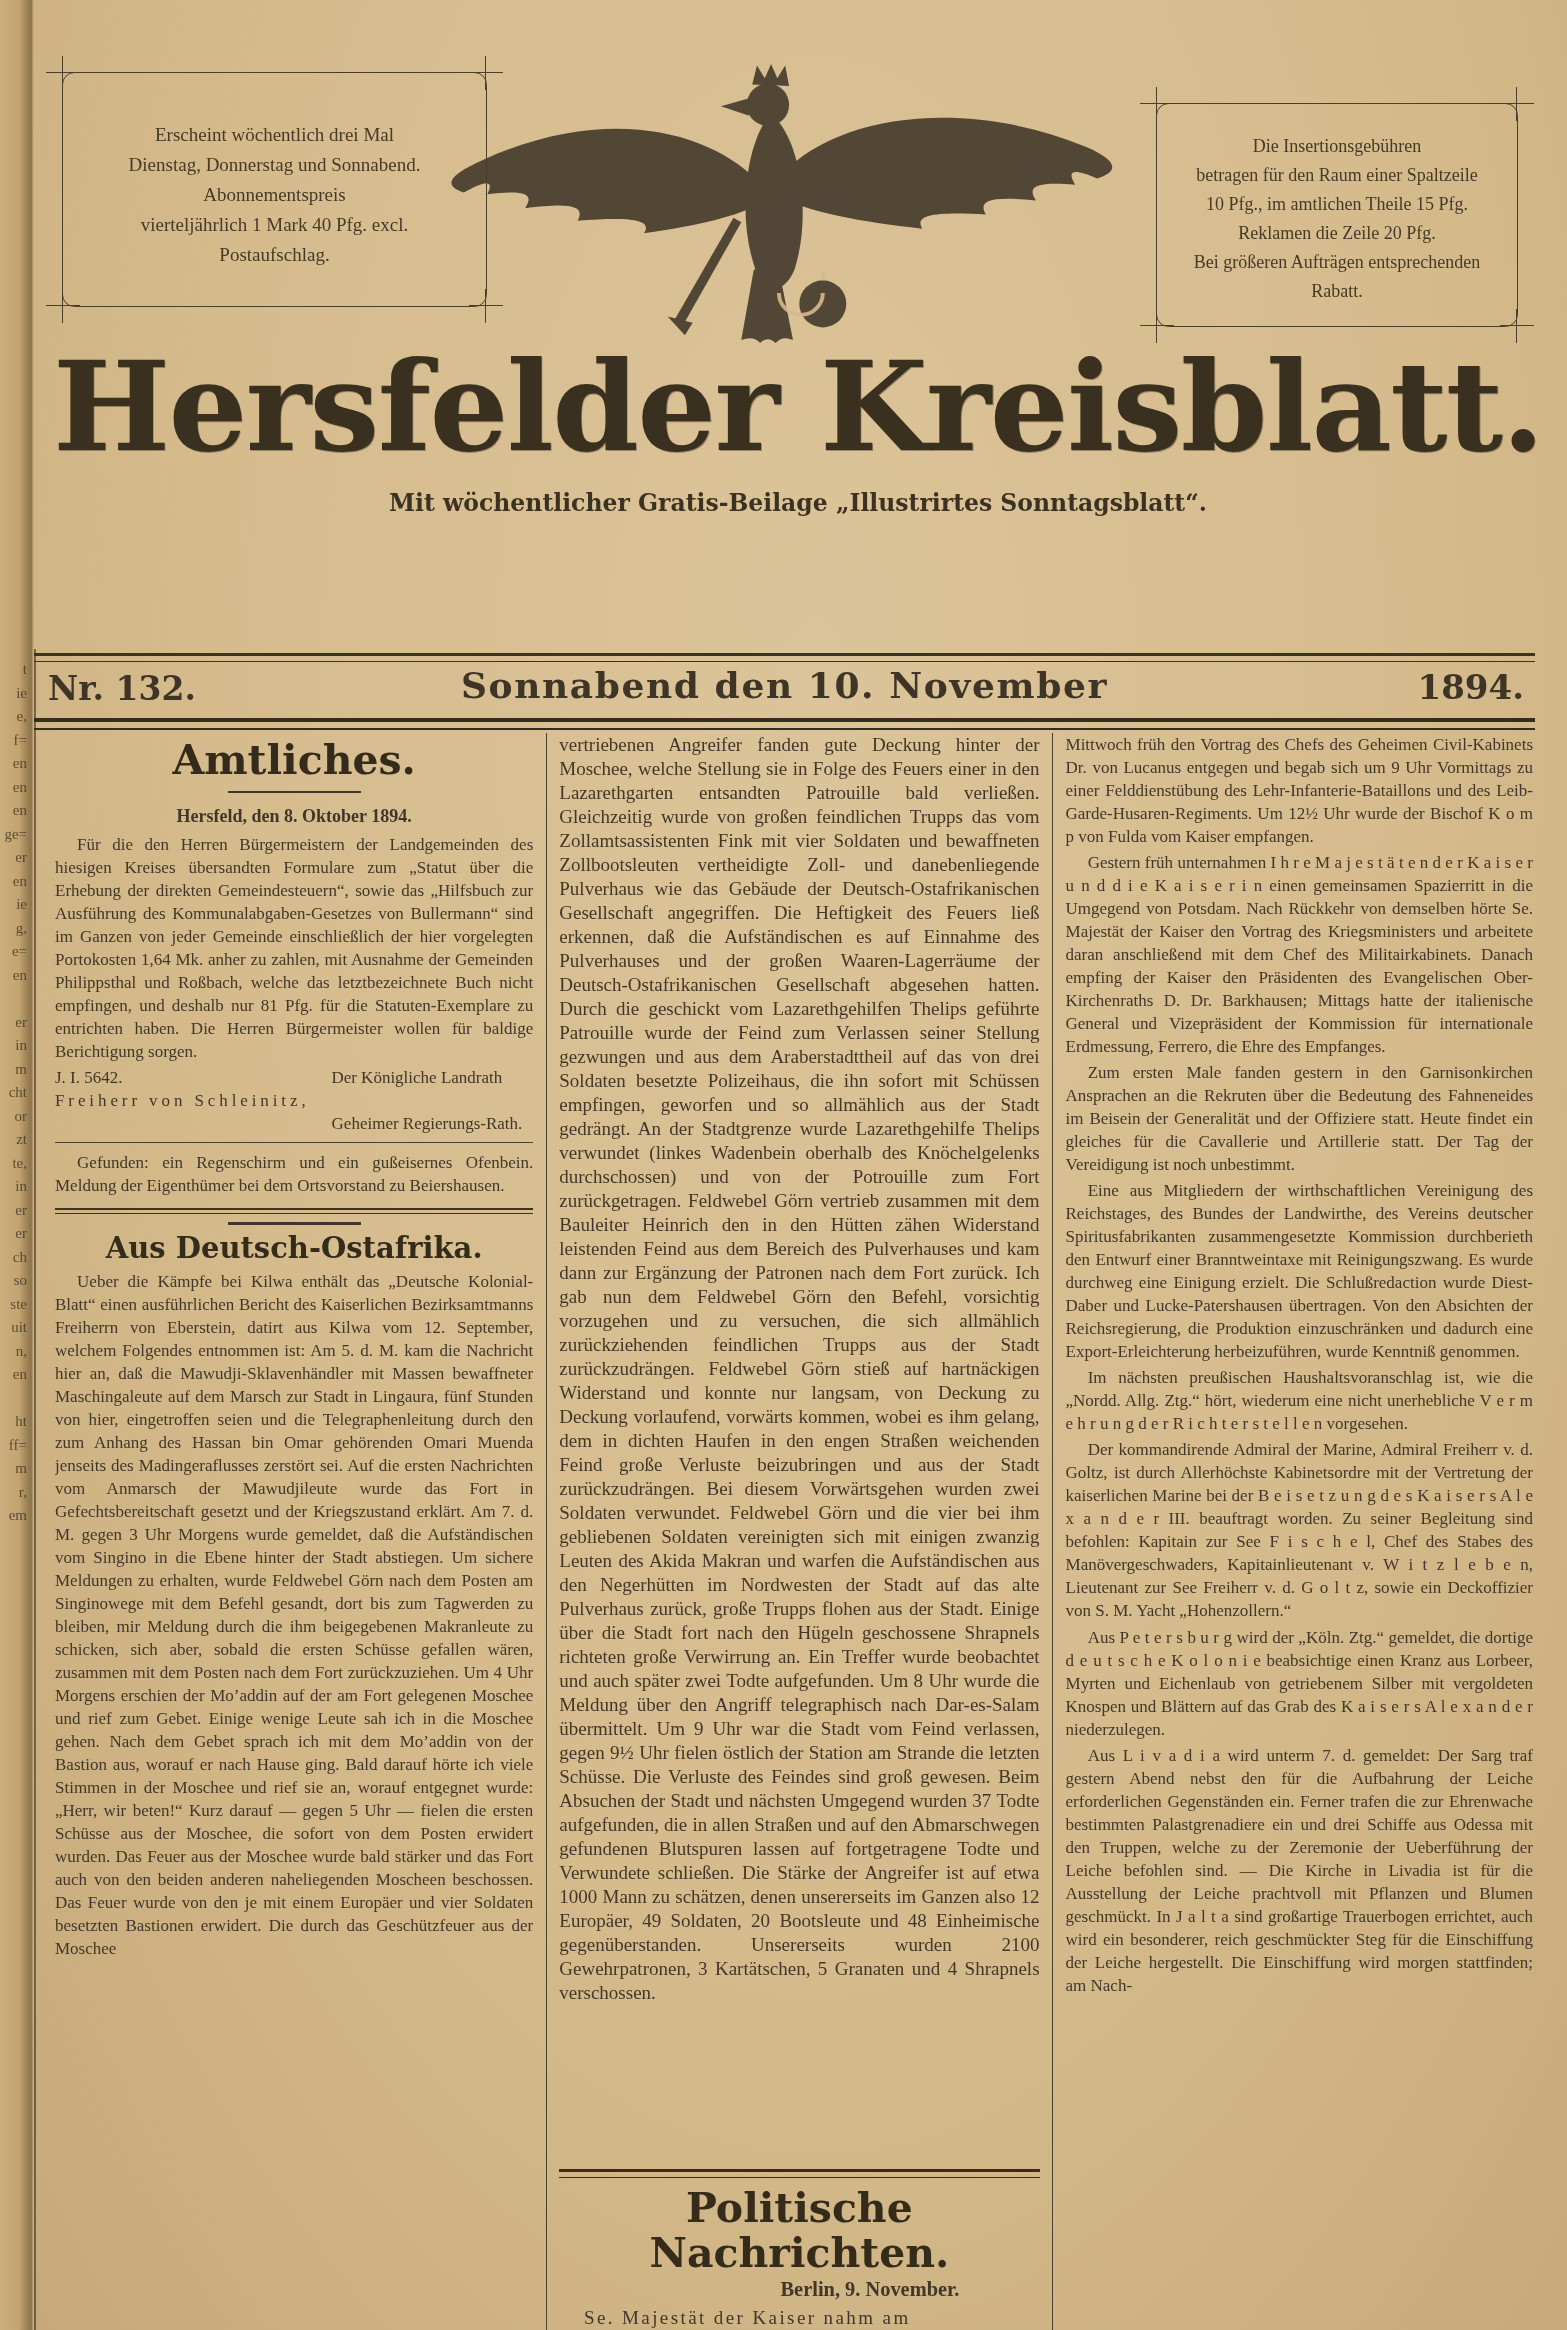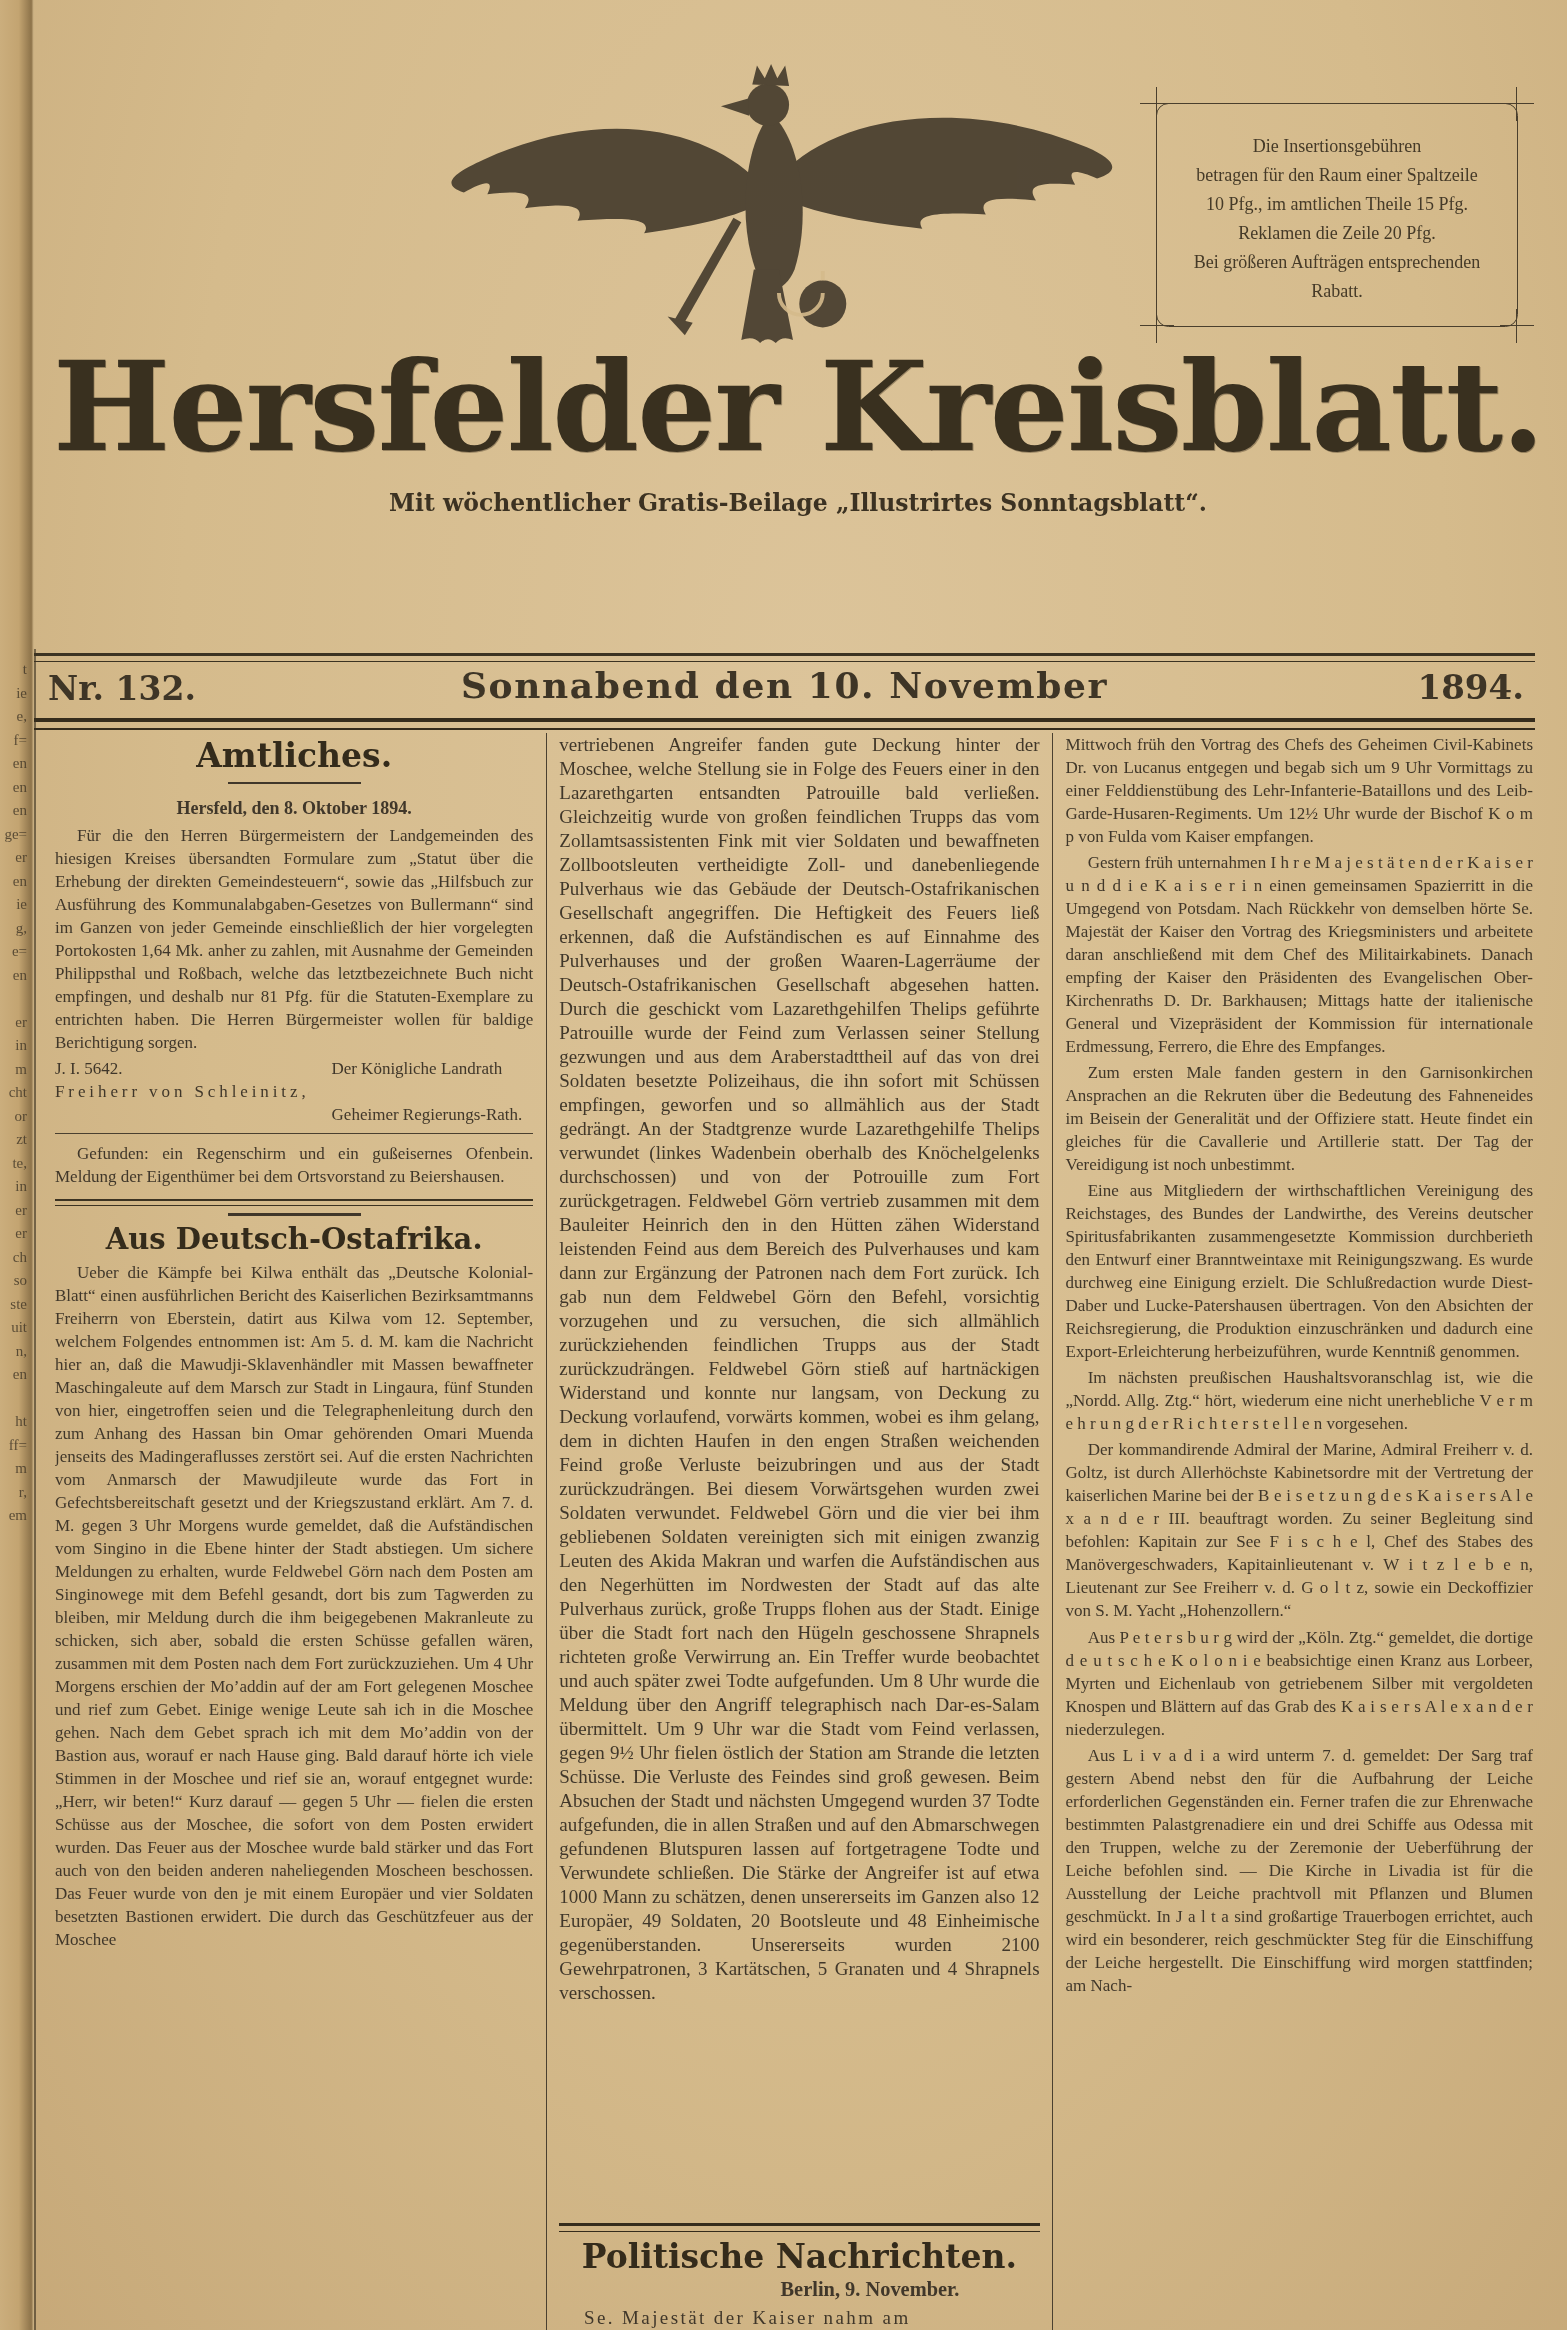--- a/index.html
+++ b/index.html
@@ -45,21 +45,21 @@
   .year{position:absolute;right:11px;top:3.1px;font-family:"DejaVu Serif",serif;font-weight:bold;font-size:34px;}
   
   .columns{position:absolute;left:55px;top:733px;width:1478px;height:1597px;display:flex;}
   .col{height:1597px;overflow:hidden;font-size:17px;line-height:23px;text-align:justify;color:#40372a;}
   .col1{width:487px;padding-right:12.5px;}
   .col2{width:489px;padding:0 12.5px;border-left:1.6px solid #4a4030;display:flex;flex-direction:column;font-size:19px;line-height:24px;}
   .col3{width:476px;padding-left:12.5px;border-left:1.6px solid #4a4030;}
   .para{margin:0 0 3.1px 0;text-indent:1.3em;}
   .para.cont{text-indent:0;}
   .sec-h{margin:4.7px 0 0 0;text-align:center;font-family:"DejaVu Serif",serif;
-      font-weight:bold;font-size:33px;line-height:1.1;color:#342b1b;text-indent:0;}
+      font-weight:bold;font-size:41px;line-height:1.1;color:#342b1b;text-indent:0;}
   .sec-h-rule{width:133px;height:2.4px;background:#40372a;margin:7.8px auto 12.5px auto;}
   .sub-h{margin:11px 0 9.4px 0;text-align:center;font-family:"DejaVu Serif",serif;
       font-weight:bold;font-size:29px;color:#342b1b;}
   .dateline{text-align:center;font-weight:bold;font-size:18px;margin:1.6px 0 4.7px 0;}
   .sig-row{display:flex;justify-content:space-between;padding-right:31px;}
   .sig-name{padding-right:28px;letter-spacing:3.9px;}
   .sig-title{text-align:right;padding-right:11px;margin-bottom:6.3px;}
   .thin-rule{height:1.2px;background:#4a4030;margin:6.3px 0 7.8px 0;}
   .col-rule{position:static;width:100%;margin:11px 0 7.8px 0;}
   .col-rule.thin{height:3.9px;border-top:2.7px solid #3c3322;border-bottom:1.2px solid #3c3322;}
@@ -109,20 +109,31 @@
 
 ht
 ff=
 m
 r,
 em</div>
   </div>
   <div class="crease"></div>
 
   <header class="header">
+    <div class="notice-box left">
+      <div class="cm tl"></div>
+      <div class="cm tr"></div>
+      <div class="cm bl"></div>
+      <div class="cm br"></div>
+      <div>Erscheint wöchentlich drei Mal</div>
+      <div>Dienstag, Donnerstag und Sonnabend.</div>
+      <div>Abonnementspreis</div>
+      <div>vierteljährlich 1 Mark 40 Pfg. excl.</div>
+      <div>Postaufschlag.</div>
+    </div>
 
     <div class="eagle-wrap">
       <svg viewBox="0 0 920 430" width="721" height="337">
         <g fill="#473d2e" stroke="none" opacity="0.92">
 
           <path d="M445 195 C 380 130 250 98 95 168 C 55 186 40 200 70 210 C 95 196 110 192 100 212 C 150 206 160 212 148 230 C 210 222 225 228 215 246 C 290 240 310 246 300 262 C 370 252 420 240 448 224 Z"></path>
 
           <path d="M475 188 C 545 110 710 88 865 152 C 900 167 910 182 878 192 C 850 180 838 180 850 200 C 800 196 788 202 800 220 C 740 214 726 220 736 238 C 665 234 645 240 655 256 C 575 248 510 234 478 218 Z"></path>
 
           <path d="M455 118 C 428 160 420 245 442 308 C 456 340 478 340 492 308 C 512 245 502 158 472 120 Z"></path>

